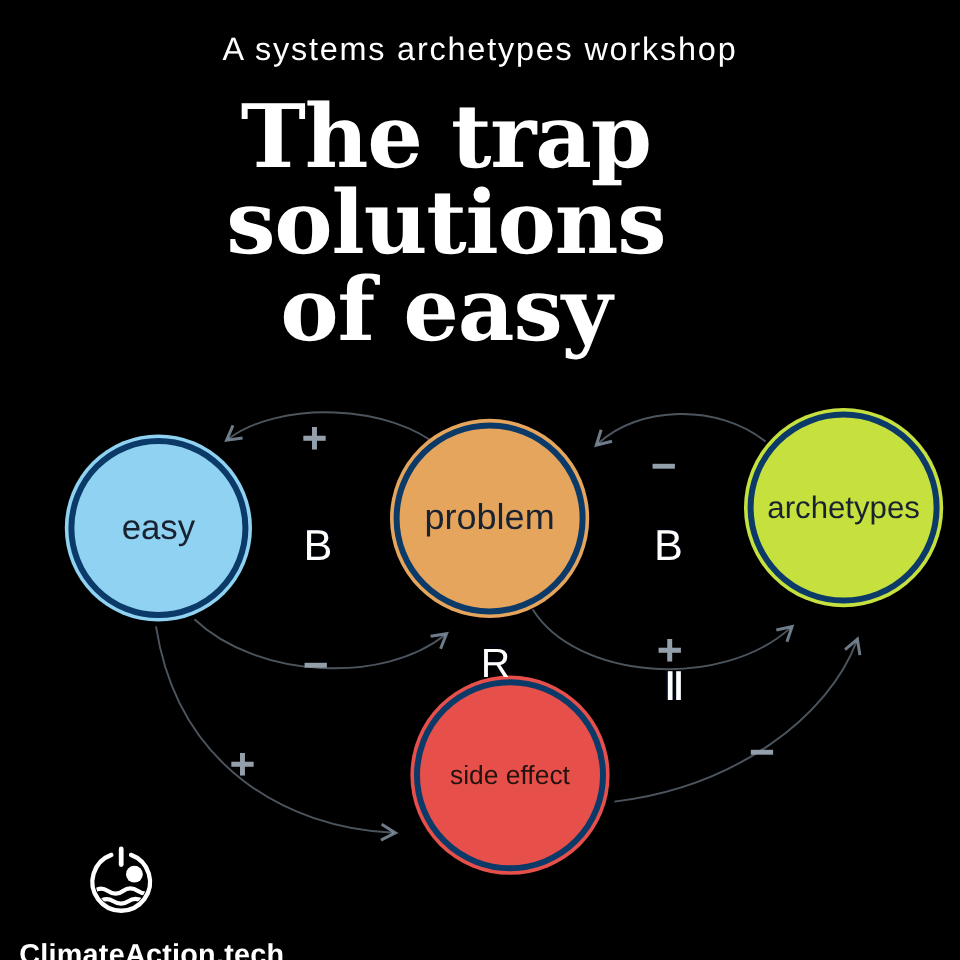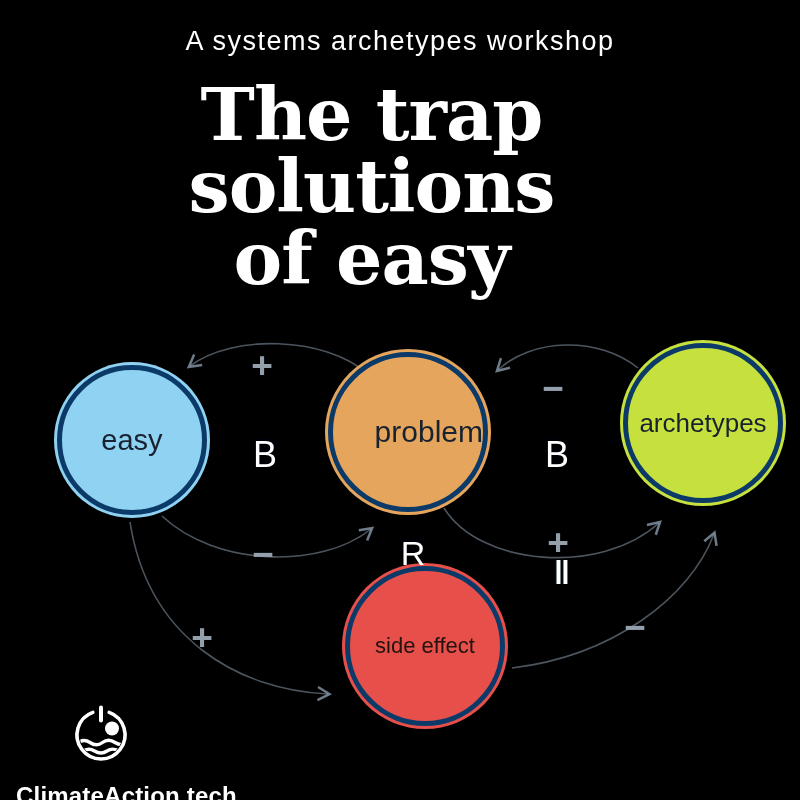--- a/index.html
+++ b/index.html
@@ -27,21 +27,21 @@
     display:flex;align-items:center;justify-content:center;
     border:5px solid #0c3a68;
     color:#182230;white-space:nowrap;
   }
   .node-easy{
     left:57px;top:365px;width:140px;height:140px;
     background:#8fd2f2;box-shadow:0 0 0 3px #8fd2f2;font-size:29px;
   }
   .node-problem{
     left:328px;top:352px;width:150px;height:150px;
-    background:#e6a55c;box-shadow:0 0 0 3px #e6a55c;font-size:30px;justify-content:flex-end;
+    background:#e6a55c;box-shadow:0 0 0 3px #e6a55c;font-size:30px;
   }
   .node-fundamental{
     left:623px;top:343px;width:150px;height:150px;
     background:#c6e13d;box-shadow:0 0 0 3px #c6e13d;font-size:26px;
   }
   .node-side-effect{
     left:345px;top:566px;width:150px;height:150px;
     background:#e74f4a;box-shadow:0 0 0 3px #e74f4a;font-size:22px;color:#24120f;
   }
   

